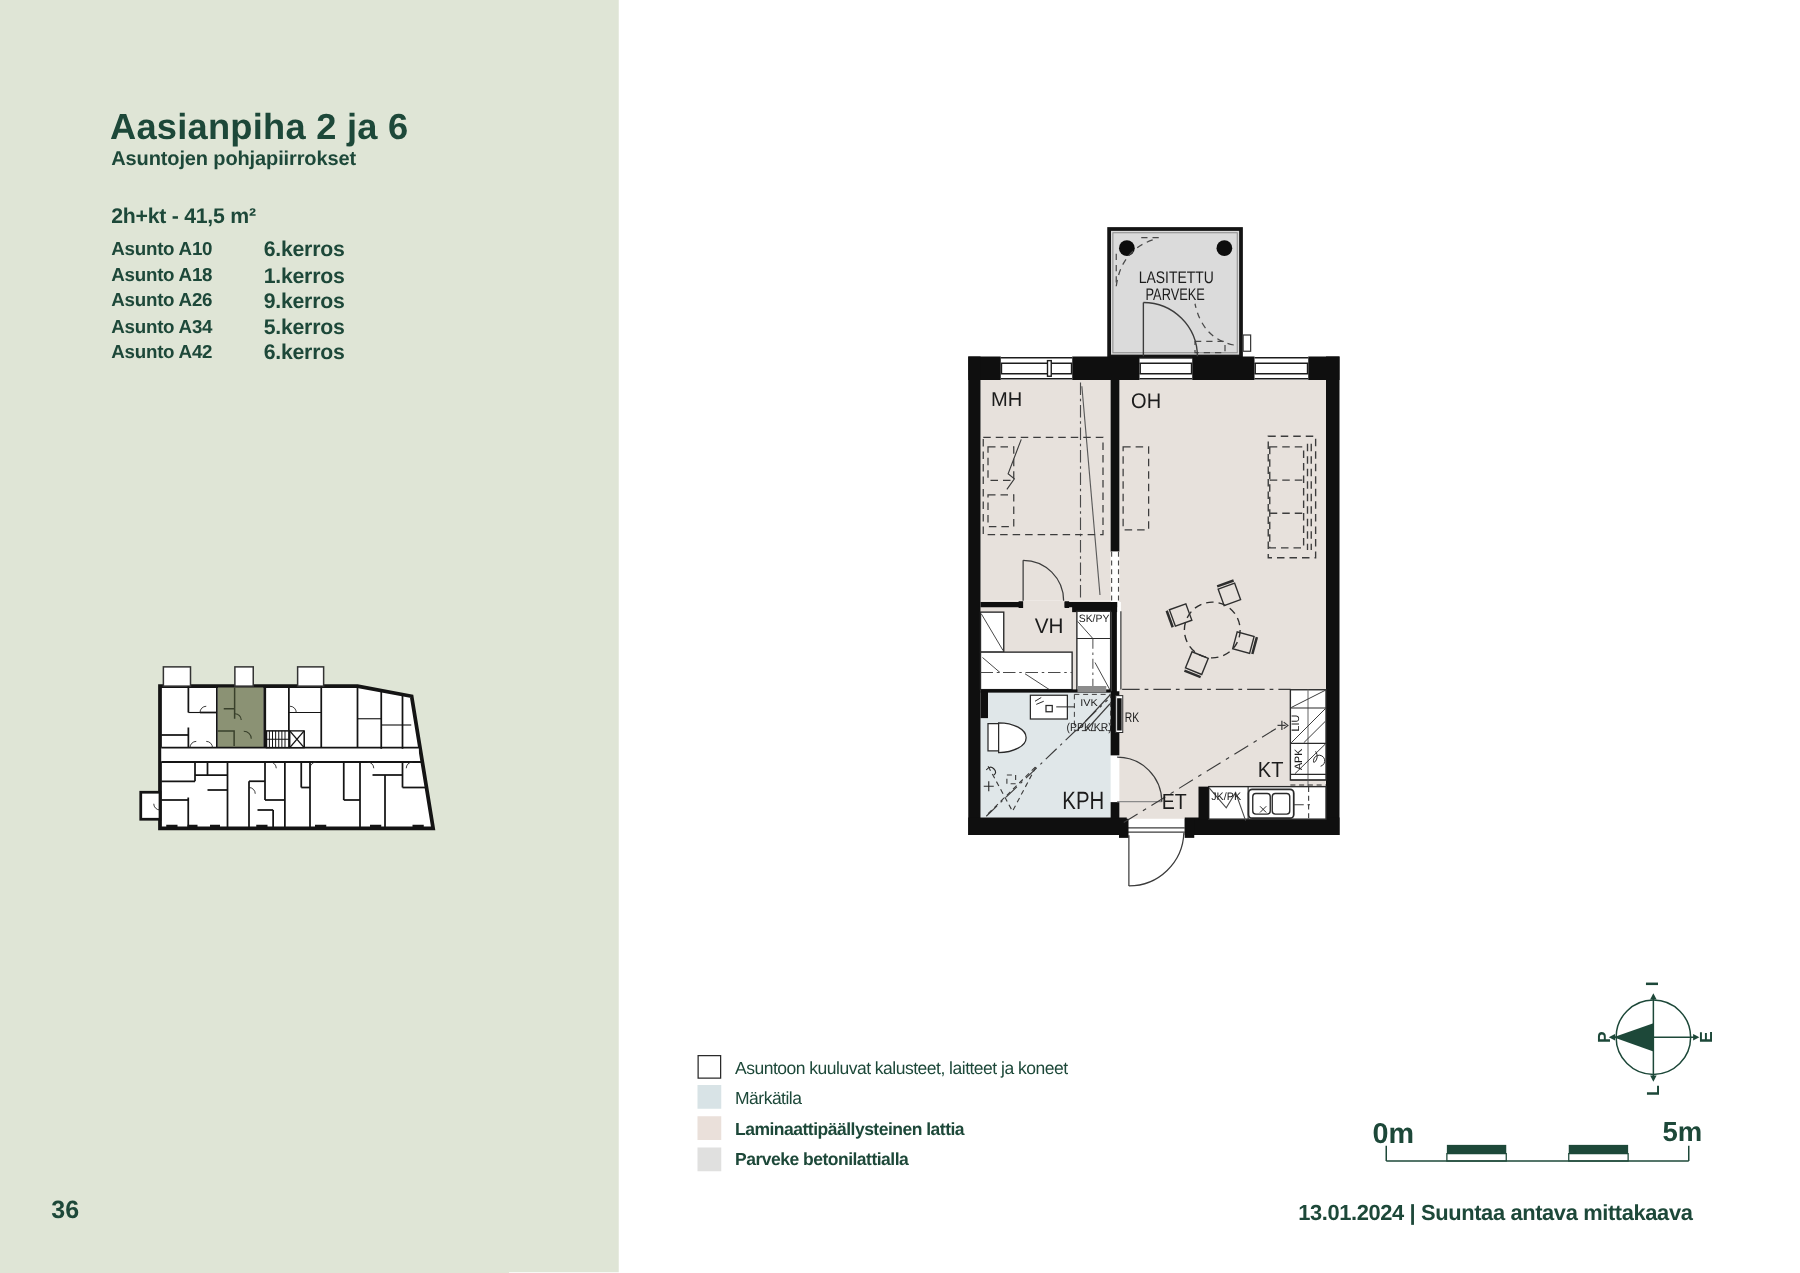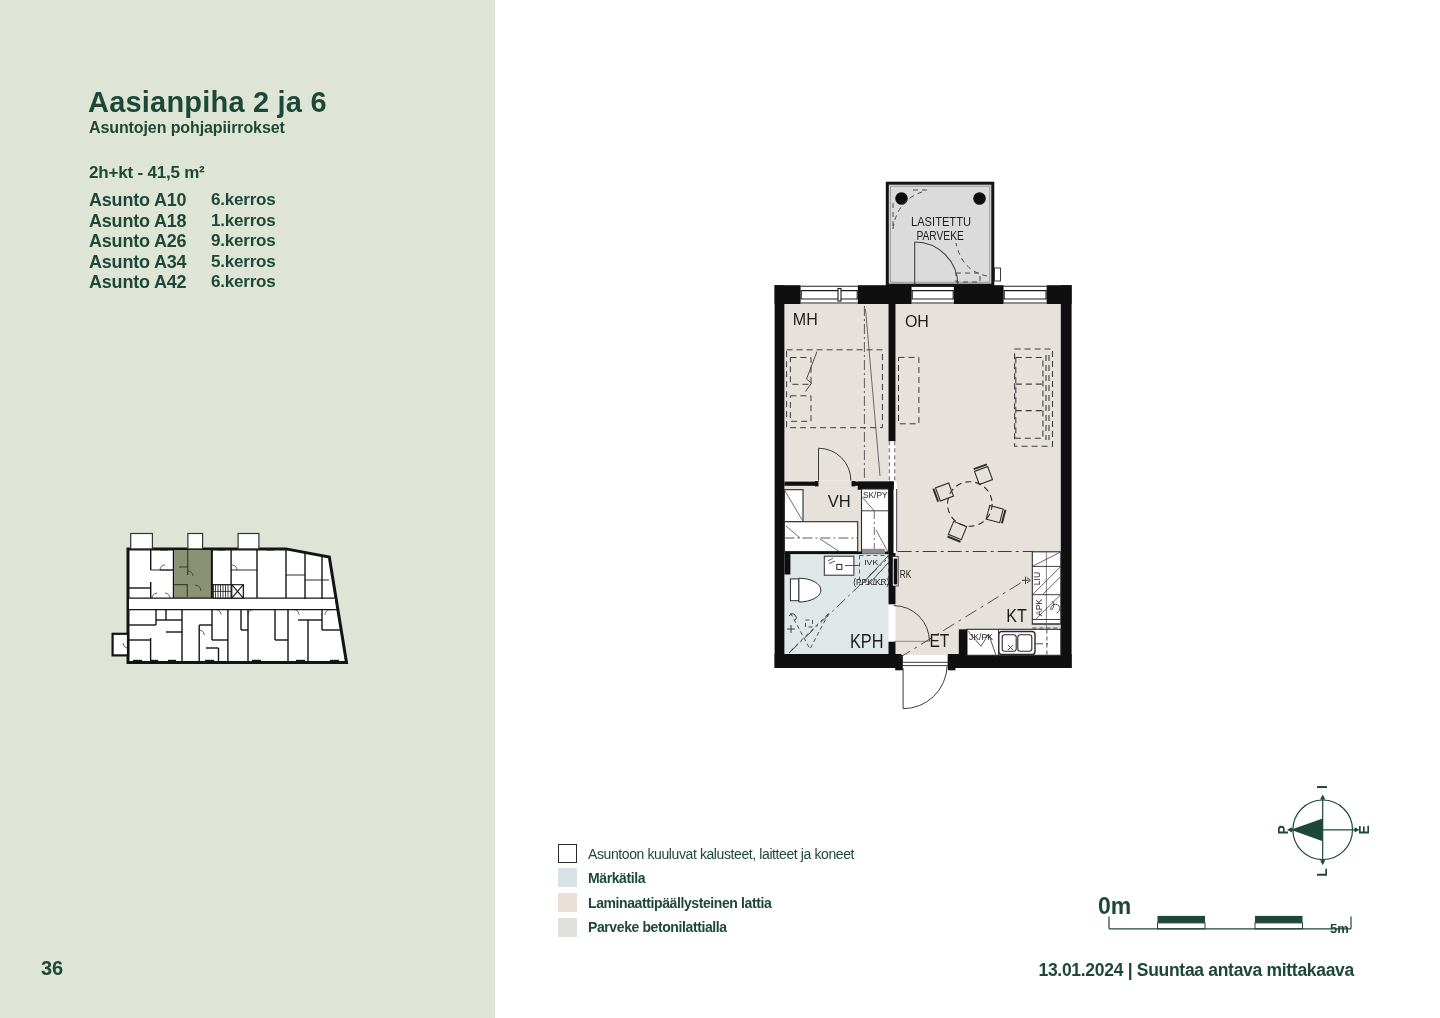--- a/index.html
+++ b/index.html
@@ -12,21 +12,21 @@
 <body>
 
 <div class="abs" style="left:0;top:0;width:495px;height:1018px;background:#dfe5d6;"></div>
 
 <div class="abs grn" style="left:88px;top:86px;font-size:29px;font-weight:700;letter-spacing:.2px;">Aasianpiha 2 ja 6</div>
 
 <div class="abs grn" style="left:89px;top:119px;font-size:16px;font-weight:700;letter-spacing:-0.1px;">Asuntojen pohjapiirrokset</div>
 
 <div class="abs grn" style="left:89px;top:163px;font-size:17px;font-weight:700;letter-spacing:-0.2px;">2h+kt - 41,5 m²</div>
 
-<div class="abs grn" style="left:89px;top:190px;font-size:18px;font-weight:700;letter-spacing:-0.2px;line-height:20.6px;">
+<div class="abs grn" style="left:89px;top:190px;font-size:15px;font-weight:700;letter-spacing:-0.2px;line-height:20.6px;">
   <div>Asunto A10<span style="display:inline-block;width:0"></span></div>
   <div>Asunto A18</div>
   <div>Asunto A26</div>
   <div>Asunto A34</div>
   <div>Asunto A42</div>
 </div>
 <div class="abs grn" style="left:211px;top:190px;font-size:17px;font-weight:700;letter-spacing:-0.2px;line-height:20.6px;">
   <div>6.kerros</div>
   <div>1.kerros</div>
   <div>9.kerros</div>
@@ -431,21 +431,21 @@
   <line x1="862" y1="584" x2="888" y2="556" stroke="#3c3c3c" stroke-width="0.9"></line>
   <line x1="869" y1="584" x2="888" y2="563" stroke="#3c3c3c" stroke-width="0.9"></line>
   <text x="864.2" y="564.5" font-size="8" fill="#1c1c1c" textLength="14" lengthAdjust="spacingAndGlyphs">IVK</text>
   <text x="853.3" y="584.8" font-size="9" fill="#1c1c1c" textLength="36" lengthAdjust="spacingAndGlyphs">(PPK/KR)</text>
 </svg>
 
 <div class="abs" style="left:558px;top:843.5px;width:19px;height:19px;background:#fff;border:1.4px solid #2a2a2a;box-sizing:border-box;"></div>
 <div class="abs grn" style="left:588px;top:845.5px;font-size:14px;font-weight:400;letter-spacing:-0.4px;">Asuntoon kuuluvat kalusteet, laitteet ja koneet</div>
 
 <div class="abs" style="left:558px;top:868.3px;width:19px;height:19px;background:#d8e3e6;"></div>
-<div class="abs grn" style="left:588px;top:870px;font-size:14px;font-weight:700;letter-spacing:-0.4px;">Märkätila</div>
+<div class="abs grn" style="left:588px;top:870px;font-size:14px;font-weight:400;letter-spacing:-0.4px;">Märkätila</div>
 
 <div class="abs" style="left:558px;top:893px;width:19px;height:19px;background:#eae0da;"></div>
 <div class="abs grn" style="left:588px;top:894.5px;font-size:14px;font-weight:700;letter-spacing:-0.4px;">Laminaattipäällysteinen lattia</div>
 
 <div class="abs" style="left:558px;top:917.6px;width:19px;height:19px;background:#e0e0df;"></div>
 <div class="abs grn" style="left:588px;top:919px;font-size:14px;font-weight:700;letter-spacing:-0.4px;">Parveke betonilattialla</div>
 
 <svg class="abs" style="left:1266px;top:776px;" width="120" height="108" viewBox="1266 776 120 108">
   <circle cx="1322.7" cy="829.8" r="29.8" fill="none" stroke="#1d4839" stroke-width="1.2"></circle>
   <line x1="1322.7" y1="797.5" x2="1322.7" y2="862.3" stroke="#1d4839" stroke-width="1.2"></line>
@@ -468,15 +468,15 @@
   <line x1="1109" y1="928.8" x2="1351" y2="928.8" stroke="#1d4839" stroke-width="1.2"></line>
   <line x1="1109" y1="916.5" x2="1109" y2="928.8" stroke="#1d4839" stroke-width="1.2"></line>
   <line x1="1351" y1="916.5" x2="1351" y2="928.8" stroke="#1d4839" stroke-width="1.2"></line>
   <rect x="1157.5" y="922.9" width="47.5" height="5.9" fill="none" stroke="#1d4839" stroke-width="1"></rect>
   <rect x="1255" y="922.9" width="47.5" height="5.9" fill="none" stroke="#1d4839" stroke-width="1"></rect>
   <rect x="1157.5" y="915.9" width="47.5" height="7" fill="#1d4839"></rect>
   <rect x="1255" y="915.9" width="47.5" height="7" fill="#1d4839"></rect>
 </svg>
 
 <div class="abs grn" style="left:1098px;top:893px;font-size:23px;font-weight:700;">0m</div>
-<div class="abs grn" style="left:1330px;top:893px;font-size:13px;font-weight:700;margin-top:28px;">5m</div>
+<div class="abs grn" style="left:1330px;top:893px;font-size:22px;font-weight:700;">5m</div>
 
 <div class="abs grn" style="left:754px;top:960px;width:600px;text-align:right;font-size:17.5px;font-weight:700;letter-spacing:-0.3px;">13.01.2024 | Suuntaa antava mittakaava</div>
 
 </body></html>

